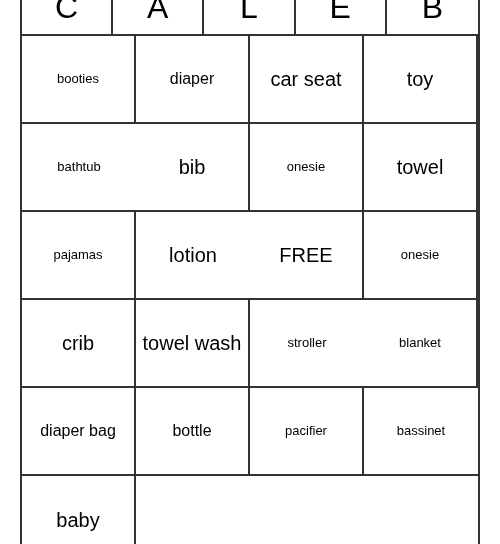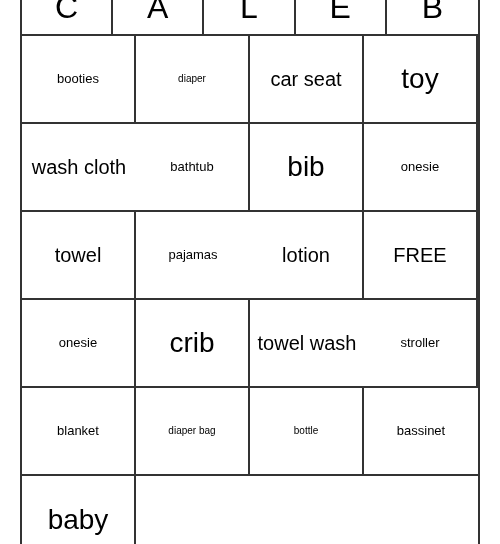--- a/index.html
+++ b/index.html
@@ -70,29 +70,29 @@
 
     .bingo-cell span {
       line-height: 1.2;
     }
 
     .size-small {
       font-size: 13px;
     }
 
     .size-medium {
-      font-size: 10px;
+      font-size: 16px;
     }
 
     .size-large {
       font-size: 20px;
     }
 
     .size-xlarge {
-      font-size: 28px;
+      font-size: 20px;
     }
   </style>
 </head>
 <body>
 
 <div class="bingo-container">
   <div class="bingo-header">
   <div class="header-cell">C</div>
       <div class="header-cell">A</div>
       <div class="header-cell">L</div>
@@ -104,23 +104,20 @@
         <span class="size-small">booties</span>
       </div>
       <div class="bingo-cell">
         <span class="size-medium">diaper</span>
       </div>
       <div class="bingo-cell">
         <span class="size-large">car seat</span>
       </div>
       <div class="bingo-cell">
         <span class="size-xlarge">toy</span>
-      </div>
-      <div class="bingo-cell">
-        <span class="size-large">wash cloth</span>
       </div>
       <div class="bingo-cell">
         <span class="size-small">bathtub</span>
       </div>
       <div class="bingo-cell">
         <span class="size-xlarge">bib</span>
       </div>
       <div class="bingo-cell">
         <span class="size-small">onesie</span>
       </div>
@@ -151,19 +148,22 @@
       <div class="bingo-cell">
         <span class="size-small">blanket</span>
       </div>
       <div class="bingo-cell">
         <span class="size-medium">diaper bag</span>
       </div>
       <div class="bingo-cell">
         <span class="size-medium">bottle</span>
       </div>
       <div class="bingo-cell">
+        <span class="size-small">pacifier</span>
+      </div>
+      <div class="bingo-cell">
         <span class="size-small">bassinet</span>
       </div>
       <div class="bingo-cell">
         <span class="size-xlarge">baby</span>
       </div>
     </div>
 </div>
 
 </body></html>

